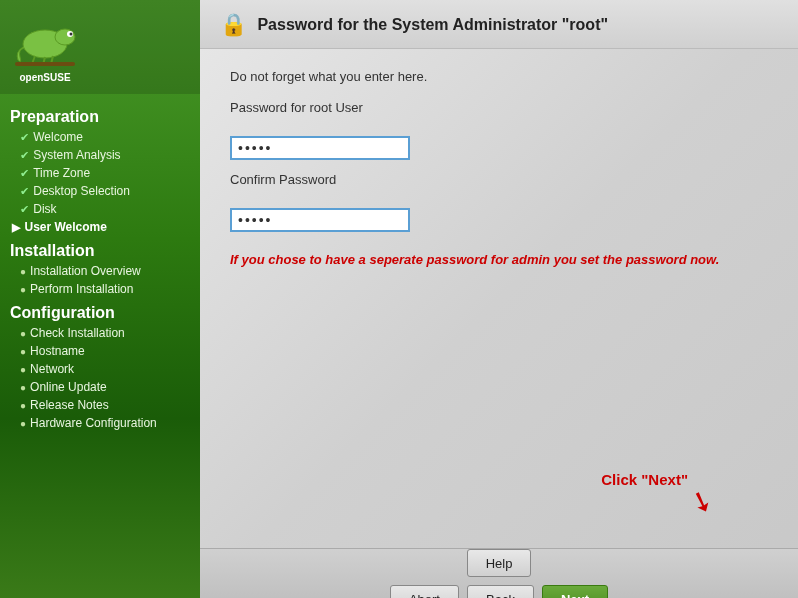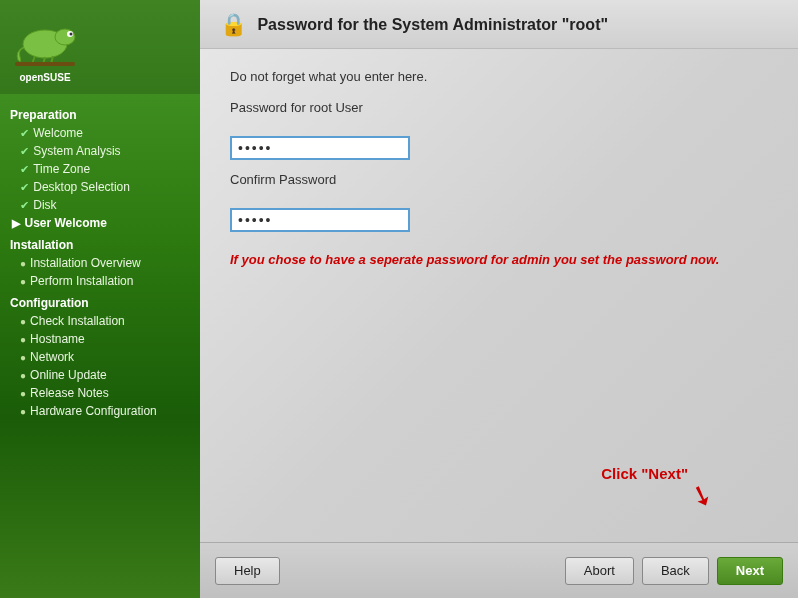--- a/index.html
+++ b/index.html
@@ -43,21 +43,21 @@
       color: #fff;
       font-size: 10px;
       font-weight: bold;
       text-align: center;
       line-height: 1.2;
     }
 
     .sidebar-section-title {
       color: #ffffff;
       font-weight: bold;
-      font-size: 12px;
+      font-size: 16px;
       padding: 6px 10px 2px 10px;
     }
 
     .sidebar-item {
       color: #e8f5e0;
       font-size: 12px;
       padding: 2px 10px 2px 20px;
       display: flex;
       align-items: center;
       gap: 4px;
@@ -156,27 +156,28 @@
     .warning-text {
       color: #cc0000;
       font-size: 13px;
       font-weight: bold;
       font-style: italic;
       margin-top: 8px;
     }
 
     
     .footer {
-      height: 56px;
+      height: 50px;
       background: linear-gradient(to bottom, #d0d0d0, #c0c0c0);
       border-top: 1px solid #aaa;
       display: flex;
       align-items: center;
       padding: 0 15px;
       gap: 8px;
+      flex-direction: column;
     }
 
     .footer-left {
       flex: 1;
     }
 
     .footer-right {
       display: flex;
       gap: 8px;
       align-items: flex-end;

